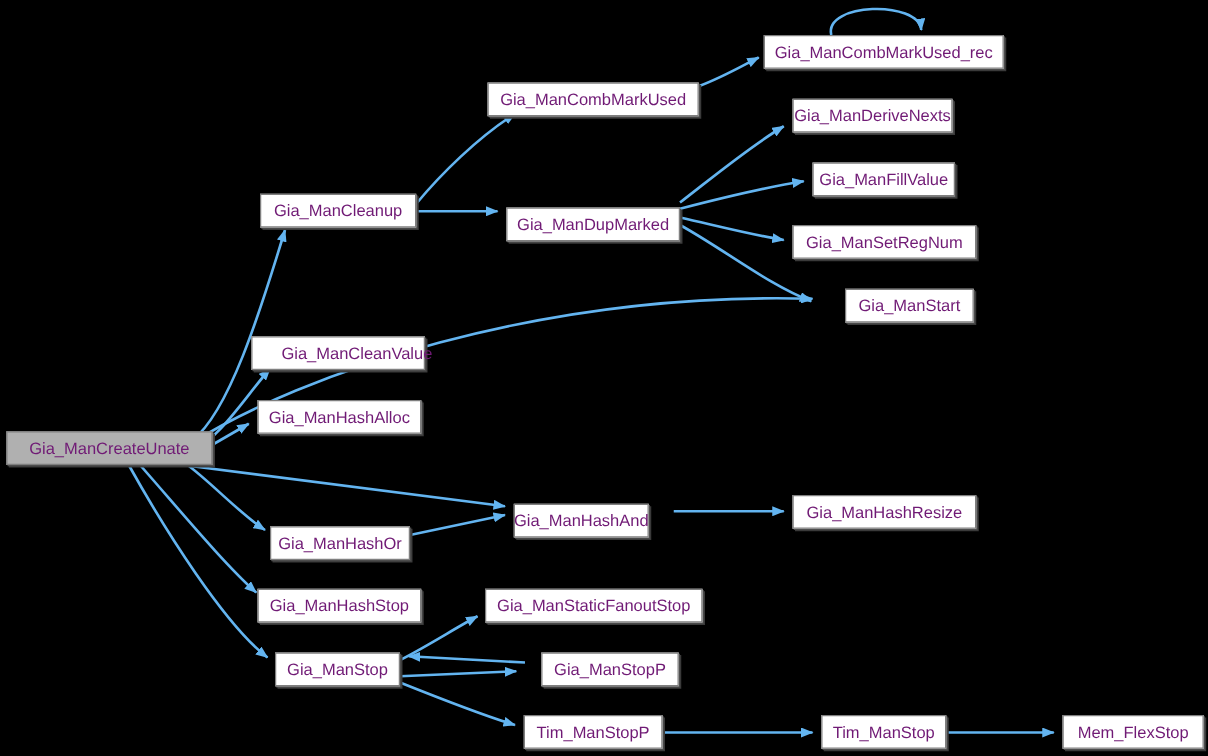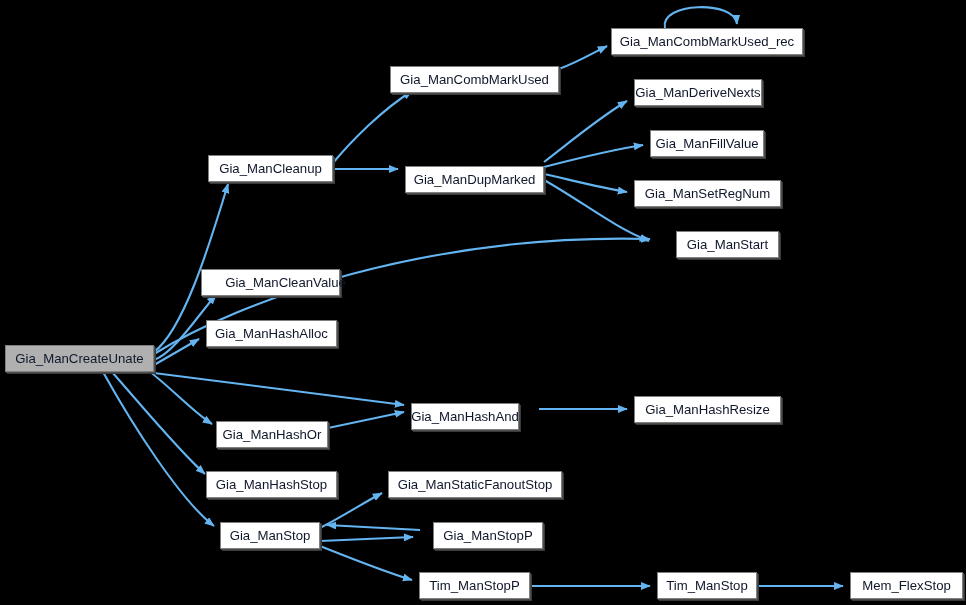--- a/index.html
+++ b/index.html
@@ -29,21 +29,21 @@
     position: absolute;
     box-sizing: border-box;
     background: #ffffff;
     border: 1px solid #7f7f7f;
     box-shadow: 1px 1px 0 0 #4d4d4d, 2px 2px 0 0 #3a3a3a;
     display: flex;
     align-items: center;
     justify-content: center;
     white-space: nowrap;
     font-size: 13.2px;
-    color: #0f172a;
+    color: #701a75;
     letter-spacing: 0px;
     height: 27px;
     z-index: 3;
   }
   .node.root {
     background: #b0b0b0;
   }
   .node-label {
     display: block;
     line-height: 1;
@@ -83,21 +83,21 @@
         <path d="M320,528 C340,518 365,502 382,493" marker-end="url(#ah)"></path>
         <path d="M320,541 L413,537" marker-end="url(#ah)"></path>
         <path d="M420,530 L327,525" marker-end="url(#ah)"></path>
         <path d="M320,546 C345,556 385,572 412,580" marker-end="url(#ah)"></path>
         <path d="M530,586 L650,586" marker-end="url(#ah)"></path>
         <path d="M757,586 L843,586" marker-end="url(#ah)"></path>
       </g>
   </svg>
 
   <div id="node-layer">
-      <div class="node root" style="left: 5px; top: 345px; width: 149px;">
+      <div class="node root" style="left: 5px; top: 345px; width: 165px;">
         <span class="node-label">Gia_ManCreateUnate</span>
       </div>
       <div class="node" style="left: 208px; top: 155px; width: 125px;">
         <span class="node-label">Gia_ManCleanup</span>
       </div>
       <div class="node" style="left: 201px; top: 269px; width: 139px; padding-left: 30px;">
         <span class="node-label">Gia_ManCleanValue</span>
       </div>
       <div class="node" style="left: 206px; top: 320px; width: 131px;">
         <span class="node-label">Gia_ManHashAlloc</span>

